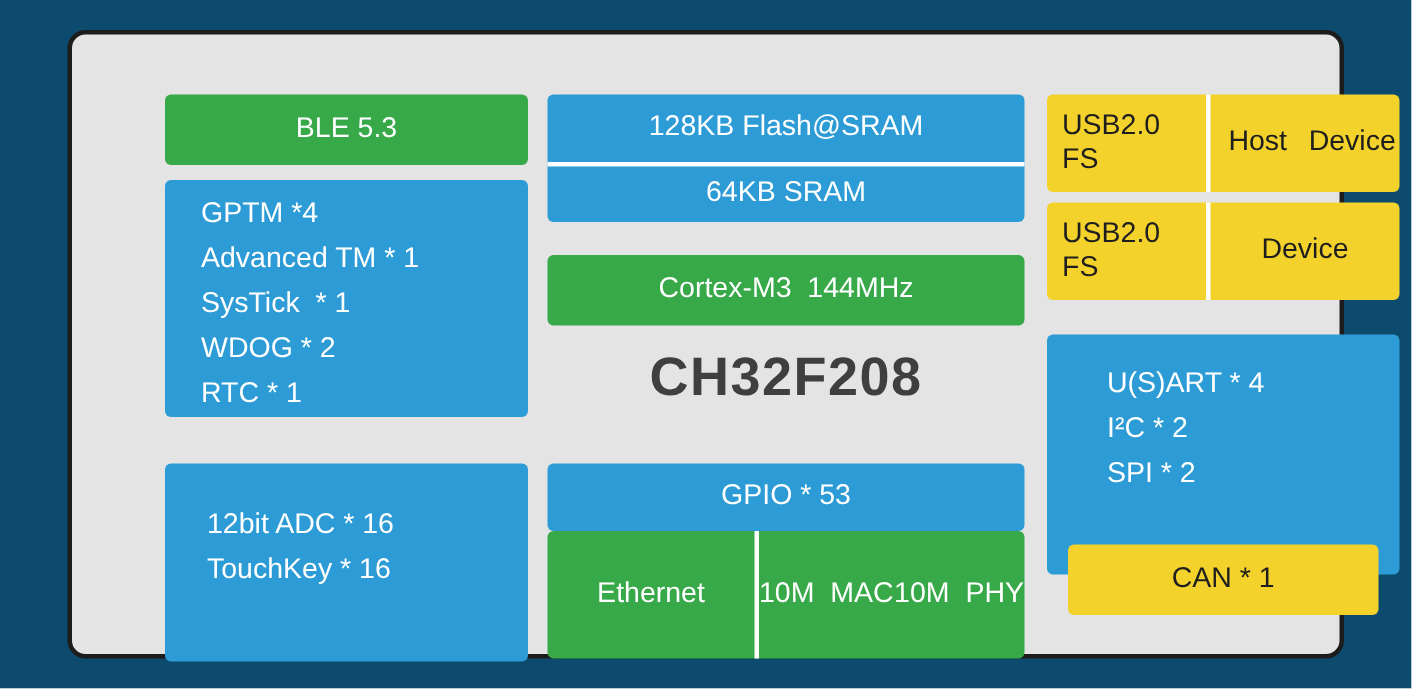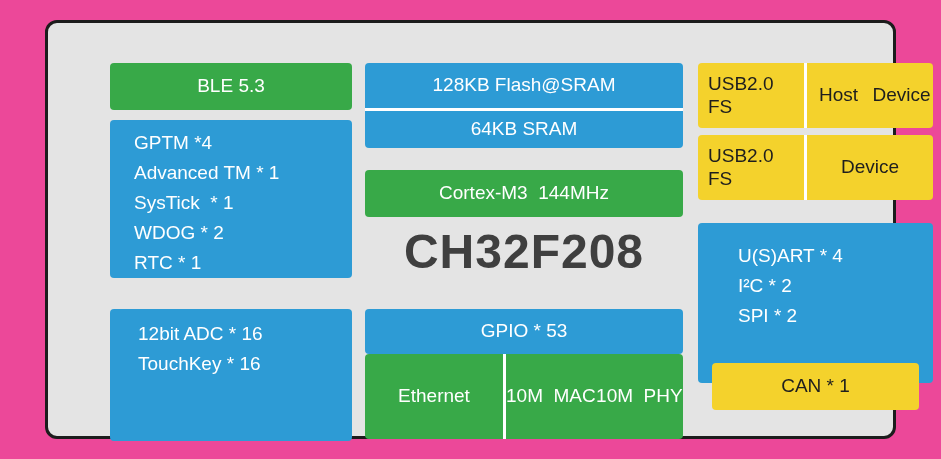--- a/index.html
+++ b/index.html
@@ -3,21 +3,21 @@
 <meta charset="utf-8">
 <style>
   * { margin: 0; padding: 0; box-sizing: border-box; }
   html, body { background: #ffffff; }
   body { font-family: "Liberation Sans", sans-serif; }
 
   .page {
     position: relative;
     width: 941px;
     height: 459px;
-    background: #ec4899;
+    background: #0c4a6e;
     overflow: hidden;
   }
 
   .frame {
     position: absolute;
     left: 45px; top: 20px;
     width: 851px; height: 419px;
     background: var(--background, #E4E4E4);
     border: 3px solid var(--frame-border, #1C1C1C);
     border-radius: 12px;
@@ -35,35 +35,35 @@
   .yellow { background: var(--yellow, #F4D22C); color: var(--text-dark, #1E1E1E); }
 
   .center { display: flex; align-items: center; justify-content: center; text-align: center; }
 
   .line { white-space: pre; }
 
   
   .ble     { left: 62px;  top: 40px;  width: 242px; height: 47px; }
   .timers  { left: 62px;  top: 97px;  width: 242px; height: 158px; padding: 8px 0 0 24px; }
   .timers .line { line-height: 30px; }
-  .analog  { left: 62px;  top: 286px; width: 242px; height: 132px; padding: 10px 0 0 28px; }
+  .analog  { left: 62px;  top: 286px; width: 242px; height: 132px; padding: 26px 0 0 28px; }
   .analog .line { line-height: 30px; }
   .opa     { left: 16px;  top: 74px;  width: 210px; height: 44px; }
 
   
   .memory   { left: 317px; top: 40px;  width: 318px; height: 85px; display: flex; flex-direction: column; }
   .memory .flash { height: 45px; }
   .memory .sram  { height: 37px; }
   .core     { left: 317px; top: 147px; width: 318px; height: 47px; }
   .core span { white-space: pre; }
   .chip-title {
     position: absolute;
     left: 317px; top: 198px; width: 318px; height: 60px;
     display: flex; align-items: center; justify-content: center;
-    font-size: 48px; font-weight: bold;
+    font-size: 36px; font-weight: bold;
     color: var(--title-text, #3F3F3F);
     letter-spacing: 1px;
   }
   .gpio     { left: 317px; top: 266px; width: 318px; height: 45px; margin-top: 20px; }
   .ethernet { left: 317px; top: 331px; width: 318px; height: 85px; display: flex; flex-direction: row; }
   .eth-left  { width: 138px; display: flex; align-items: center; justify-content: center; }
   .eth-right { flex: 1; display: flex; flex-direction: row; }
   .eth-right .cell { flex: 1; display: flex; align-items: center; justify-content: center; }
 
   

